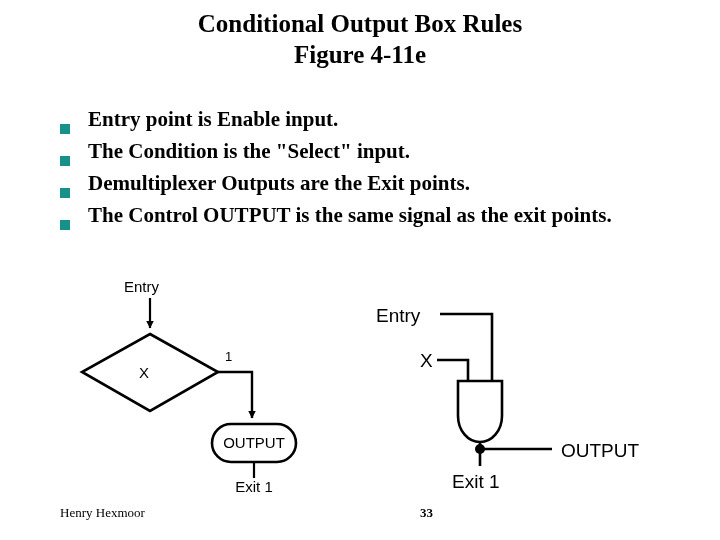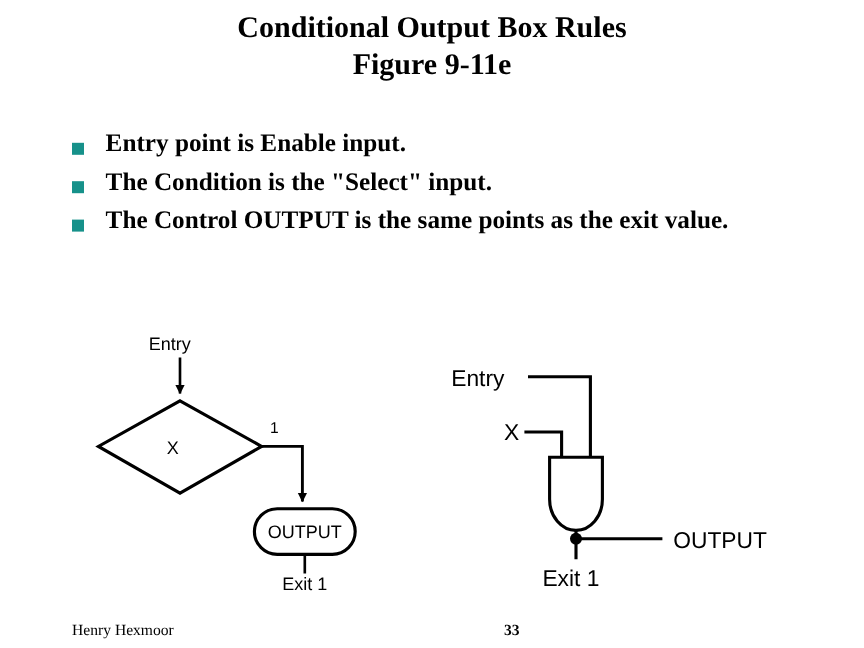--- a/index.html
+++ b/index.html
@@ -40,21 +40,21 @@
 
   
   .bullets {
     position: absolute;
     left: 60px;
     top: 104px;
     width: 600px;
   }
   .bullet-row {
     display: flex;
-    align-items: center;
+    align-items: flex-end;
     margin-bottom: 2px;
   }
   .bullet-marker {
     width: 10px;
     height: 10px;
     background: #16918A;
     margin-top: 9px;
     margin-right: 18px;
     flex: 0 0 auto;
   }
@@ -94,21 +94,20 @@
     fill: #000000;
   }
 
   
   .footer {
     position: absolute;
     left: 0;
     top: 505px;
     width: 720px;
     height: 24px;
-    margin-top: 12px;
   }
   .footer-author {
     position: absolute;
     left: 60px;
     top: 0;
     font-family: "Liberation Serif", serif;
     font-size: 13px;
     color: #000000;
   }
   .footer-page {
@@ -121,39 +120,43 @@
     font-weight: bold;
   }
 </style>
 </head>
 <body>
 
 <div class="slide">
 
   <div class="title-block">
     <div class="title-line">Conditional Output Box Rules</div>
-    <div class="title-line">Figure 9-11e</div>
+    <div class="title-line">Figure 4-11e</div>
   </div>
 
   <div class="bullets">
 
     <div class="bullet-row">
       <span class="bullet-marker" style="background: rgb(22, 145, 138);"></span>
       <span class="bullet-text">Entry point is Enable input.</span>
     </div>
 
     <div class="bullet-row">
       <span class="bullet-marker" style="background: rgb(22, 145, 138);"></span>
       <span class="bullet-text">The Condition is the "Select" input.</span>
     </div>
 
-
-    <div class="bullet-row">
-      <span class="bullet-marker" style="background: rgb(22, 145, 138);"></span>
-      <span class="bullet-text">The Control OUTPUT is the same points as the exit value.</span>
+    <div class="bullet-row">
+      <span class="bullet-marker" style="background: rgb(22, 145, 138);"></span>
+      <span class="bullet-text">Demultiplexer Outputs are the Exit points.</span>
+    </div>
+
+    <div class="bullet-row">
+      <span class="bullet-marker" style="background: rgb(22, 145, 138);"></span>
+      <span class="bullet-text">The Control OUTPUT is the same signal as the exit points.</span>
     </div>
 
   </div>
 
   <div class="figure-area">
     <svg class="figure-svg" width="720" height="230" viewBox="0 0 720 230" xmlns="http://www.w3.org/2000/svg">
 
       <defs>
         <marker id="arrowBlack" markerWidth="9" markerHeight="9" refX="7.5" refY="4" orient="auto" markerUnits="userSpaceOnUse">
           <path d="M0,0 L8,4 L0,8 z" fill="#000000"></path>

